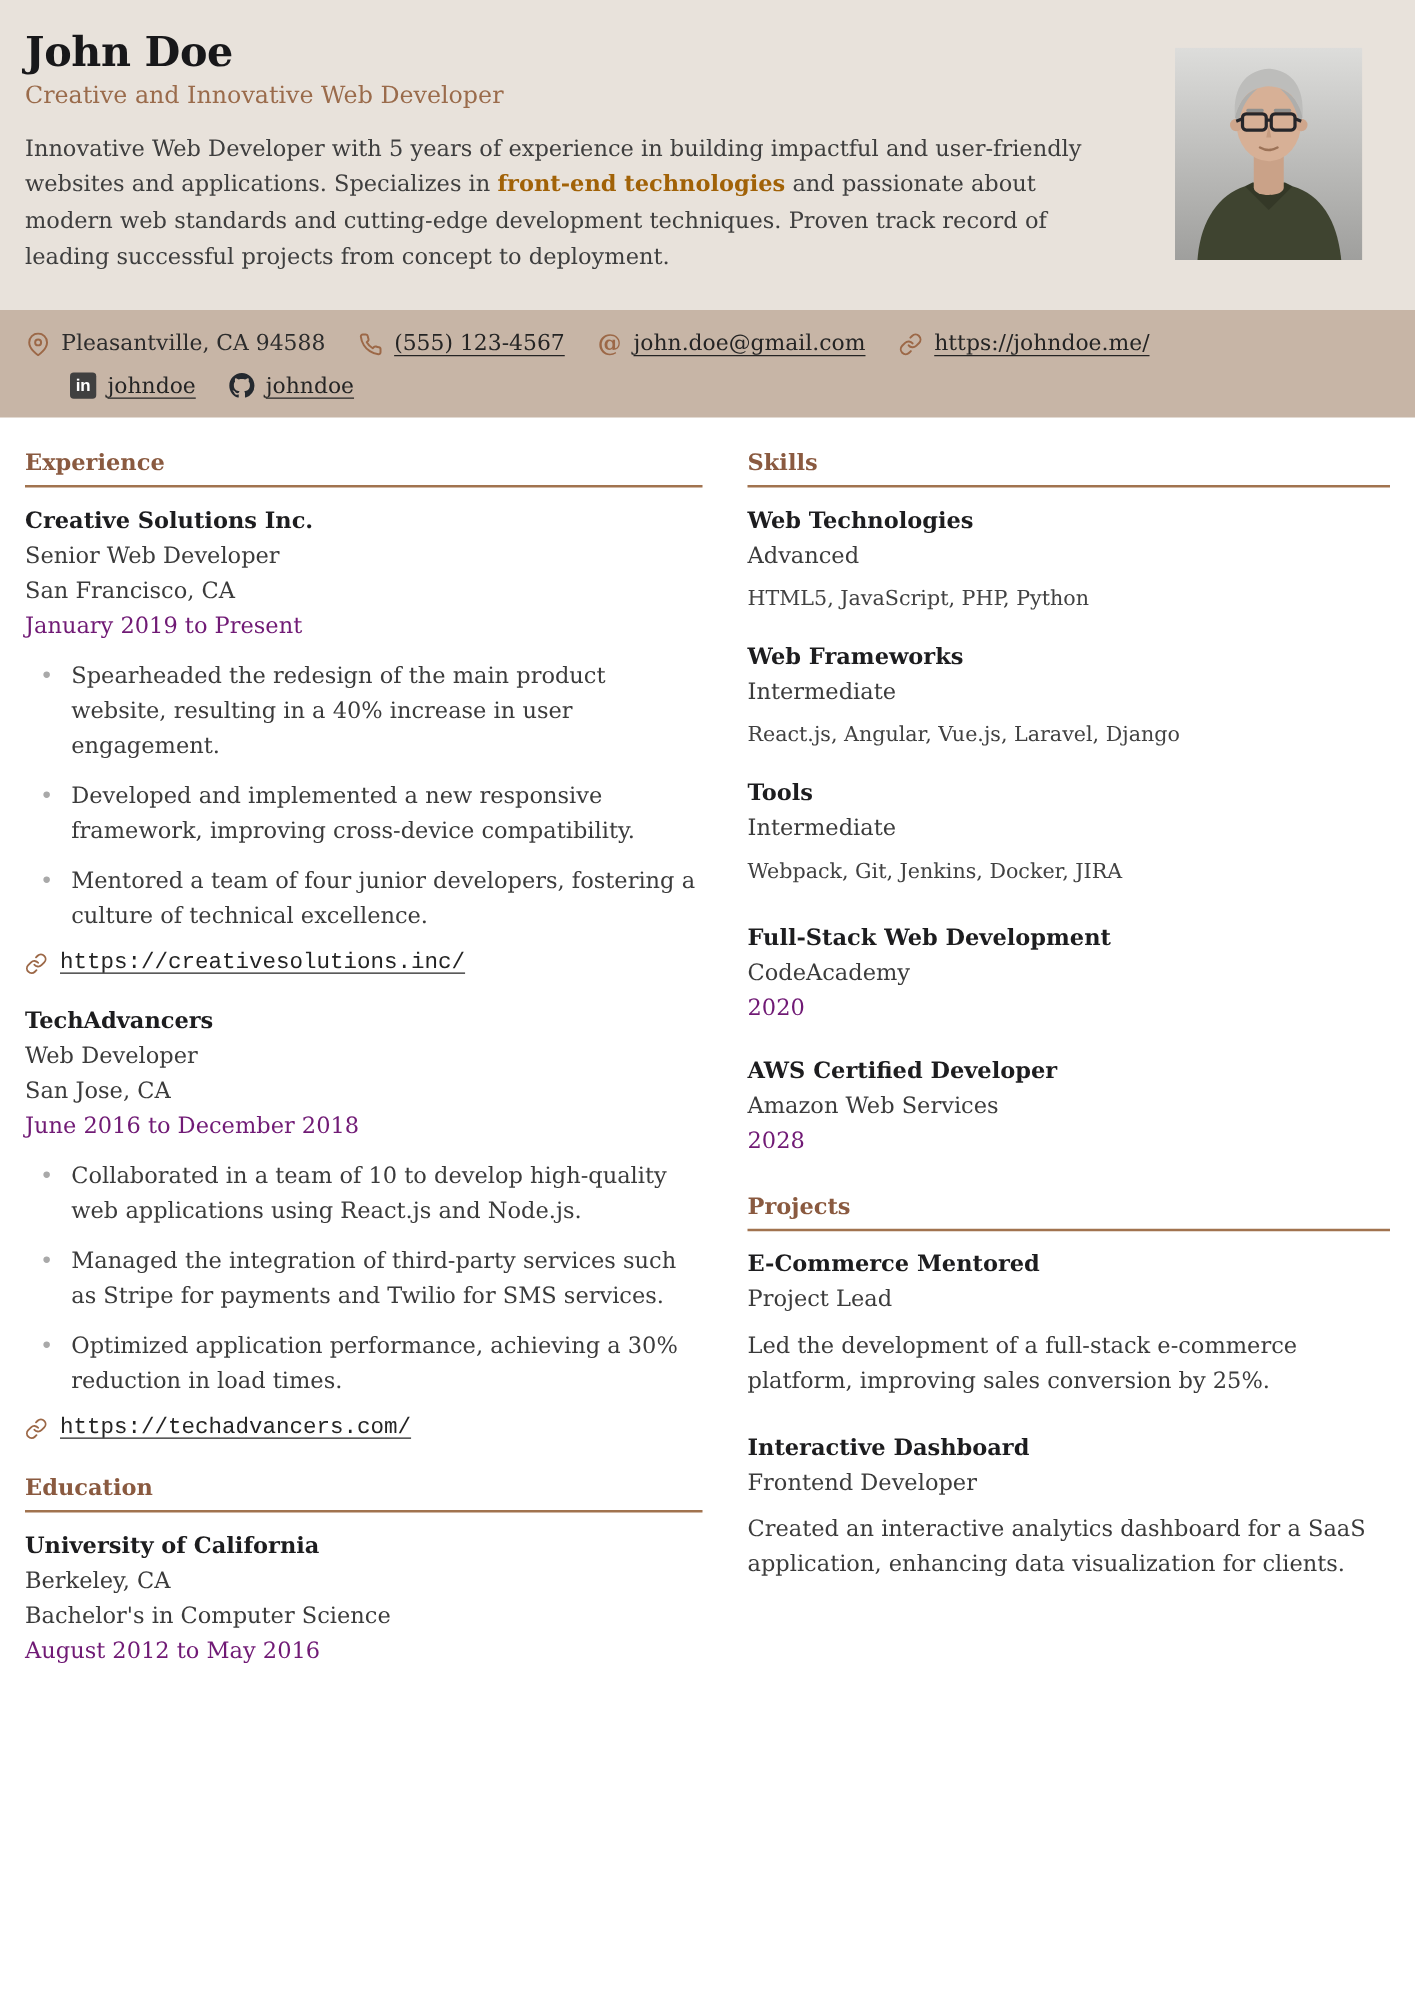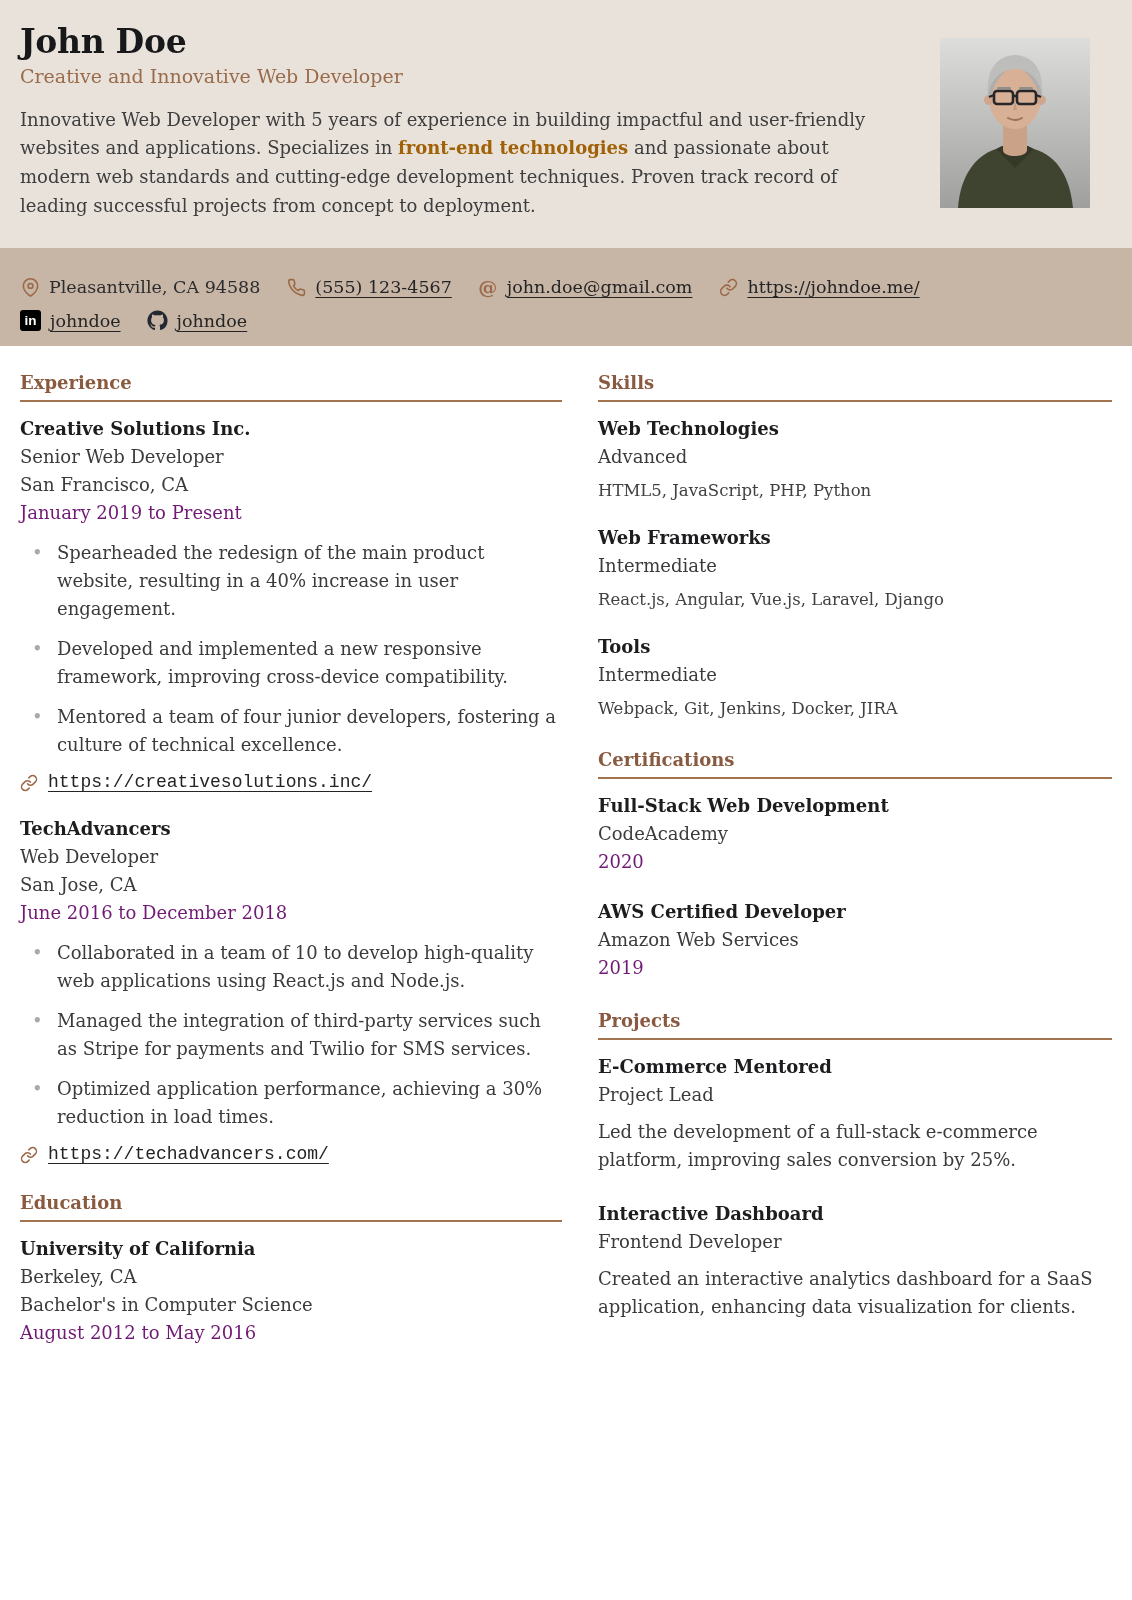--- a/index.html
+++ b/index.html
@@ -42,33 +42,33 @@
   }
   .photo svg { display:block; width:100%; height:100%; }
 
   
   .contact-band {
     background:#c7b5a6;
     padding:17px 20px 15px 20px;
   }
   .contact-row {
     display:flex; align-items:center; flex-wrap:wrap;
-    column-gap:26px; row-gap:12px;margin-top:12px;
+    column-gap:26px; row-gap:12px;
   }
   .contact-row + .contact-row { margin-top:13px; }
   .contact-item { display:flex; align-items:center; gap:9px; font-size:17.5px; color:#2c2c2c; }
   .contact-item .cicon { display:inline-flex; width:20px; height:20px; align-items:center; justify-content:center; color:#9c6847; }
   .cicon svg { width:19px; height:19px; }
   .at-glyph { font-size:19px; font-weight:700; color:#9c6847; line-height:1; }
   .lnk { color:#242424; text-decoration:underline; text-decoration-thickness:1px; text-underline-offset:3.5px; cursor:pointer; }
   .plain { color:#2c2c2c; }
   .li-badge {
-    width:21px; height:21px; border-radius:3px; background:#000000;
+    width:21px; height:21px; border-radius:3px; background:#404040;
     color:#fff; font-family:"Liberation Sans",sans-serif; font-weight:700;
-    font-size:13.5px; display:flex; align-items:center; justify-content:center;
+    font-size:13.5px; display:flex; align-items:center; justify-content:center;margin-left:36px;
   }
   .gh-badge svg { width:21px; height:21px; fill:#24292f; display:block; }
 
   
   .columns {
     display:flex; gap:36px;
     padding:26px 20px 0 20px;
   }
   .col-left  { width:542px; flex:0 0 auto; }
   .col-right { flex:1 1 auto; }
@@ -286,30 +286,29 @@
           <div class="keywords">React.js, Angular, Vue.js, Laravel, Django</div>
         </div>
         <div class="group">
           <div class="entry-title">Tools</div>
           <div class="line">Intermediate</div>
           <div class="keywords">Webpack, Git, Jenkins, Docker, JIRA</div>
         </div>
       </section>
 
       <section class="section">
-        <div class="section-title">Certifications</div>
         <div class="cert-item">
           <div class="entry-title">Full-Stack Web Development</div>
           <div class="line">CodeAcademy</div>
           <div class="line bold">2020</div>
         </div>
         <div class="cert-item">
           <div class="entry-title">AWS Certified Developer</div>
           <div class="line">Amazon Web Services</div>
-          <div class="line bold">2019</div>
+          <div class="line bold">2028</div>
         </div>
       </section>
 
       <section class="section">
         <div class="section-title">Projects</div>
         <div class="proj-item">
           <div class="entry-title">E-Commerce Mentored</div>
           <div class="line">Project Lead</div>
           <div class="proj-desc">Led the development of a full-stack e-commerce platform, improving sales conversion by 25%.</div>
         </div>

